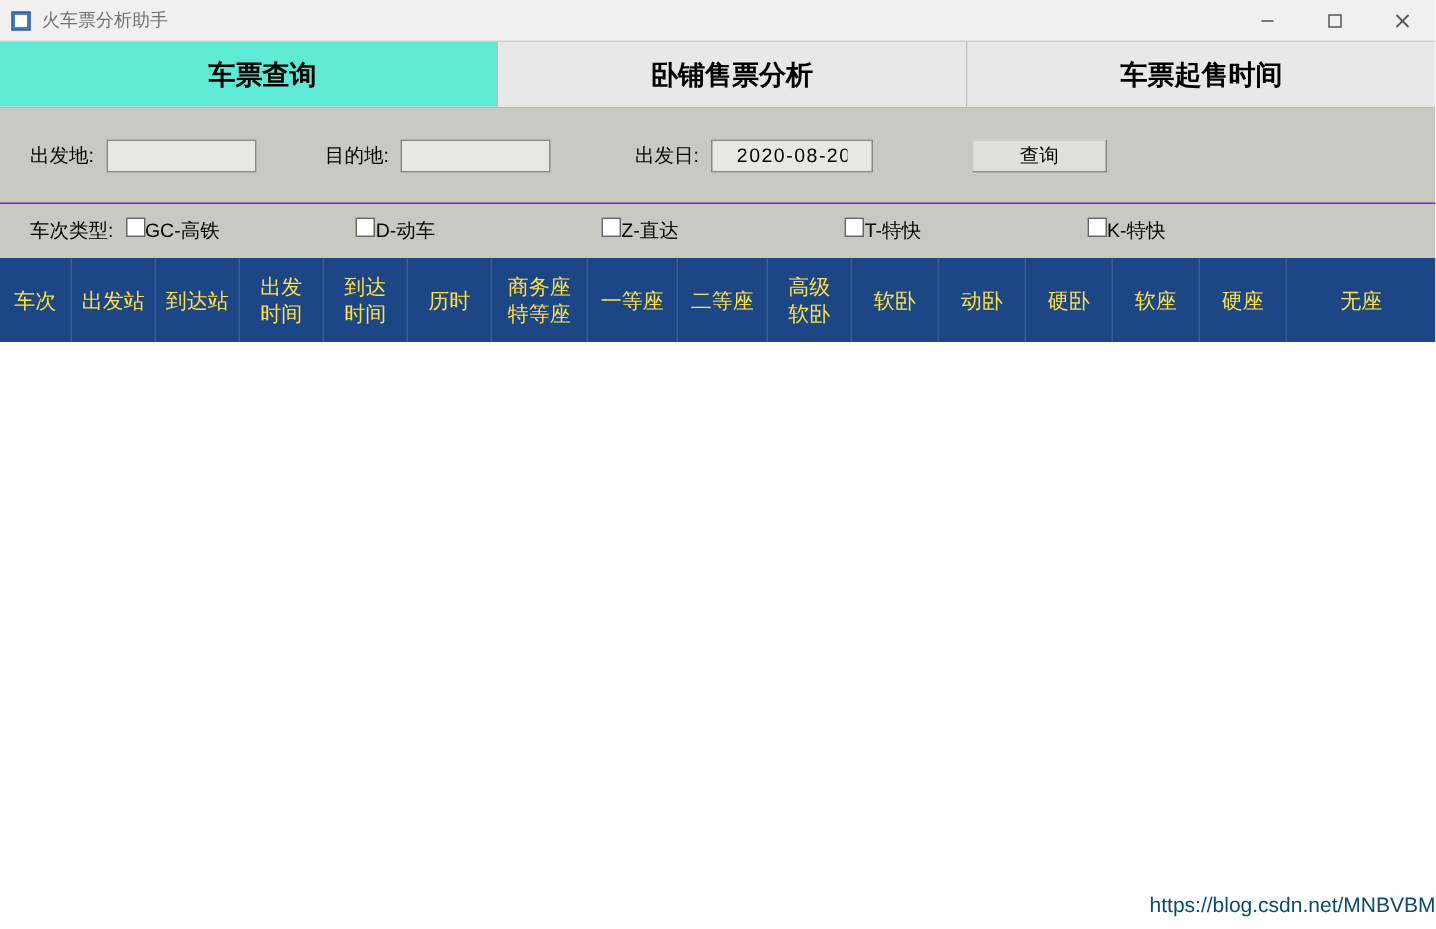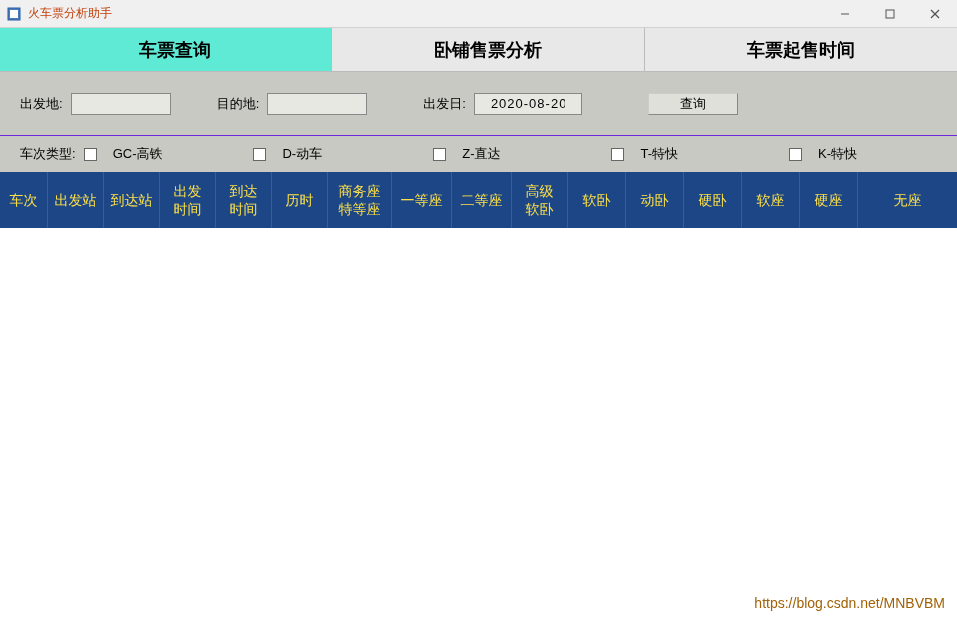--- a/index.html
+++ b/index.html
@@ -30,21 +30,21 @@
       align-items: center;
       gap: 6px;
     }
     .titlebar-icon {
       width: 16px;
       height: 16px;
       display: inline-block;
     }
     .titlebar-title {
       font-size: 12px;
-      color: #c2410c;
+      color: #737373;
     }
     .titlebar-controls {
       display: flex;
     }
     .titlebar-controls > div {
       width: 45px;
       height: 28px;
       display: flex;
       align-items: center;
       justify-content: center;
@@ -111,22 +111,21 @@
       background: #e0e0da;
       border: 1px solid #888;
       border-top-color: #ccc;
       border-left-color: #ccc;
       font-size: 13px;
       cursor: pointer;
       font-family: inherit;
     }
     .chk-wrap {
       display: flex;
-      align-items: center;
-      gap: 16px;
+      gap: 0;
     }
     .chk {
       width: 13px;
       height: 13px;
       border: 1px solid #666;
       background: #fff;
       display: inline-block;
     }
     .table-header {
       height: 56px;
@@ -143,22 +142,22 @@
       display: flex;
       align-items: center;
       justify-content: center;
       text-align: center;
       line-height: 1.3;
     }
     .th:last-child { border-right: none; }
     .watermark {
       position: absolute;
       bottom: 8px;
-      right: 12px;
-      color: #a16207;
+      right: 0;
+      color: #0c4a6e;
       font-size: 14px;
       text-align: right;
     }
   </style>
 </head>
 <body>
 
 <div class="titlebar">
   <div class="titlebar-left">
     <span class="titlebar-icon">

